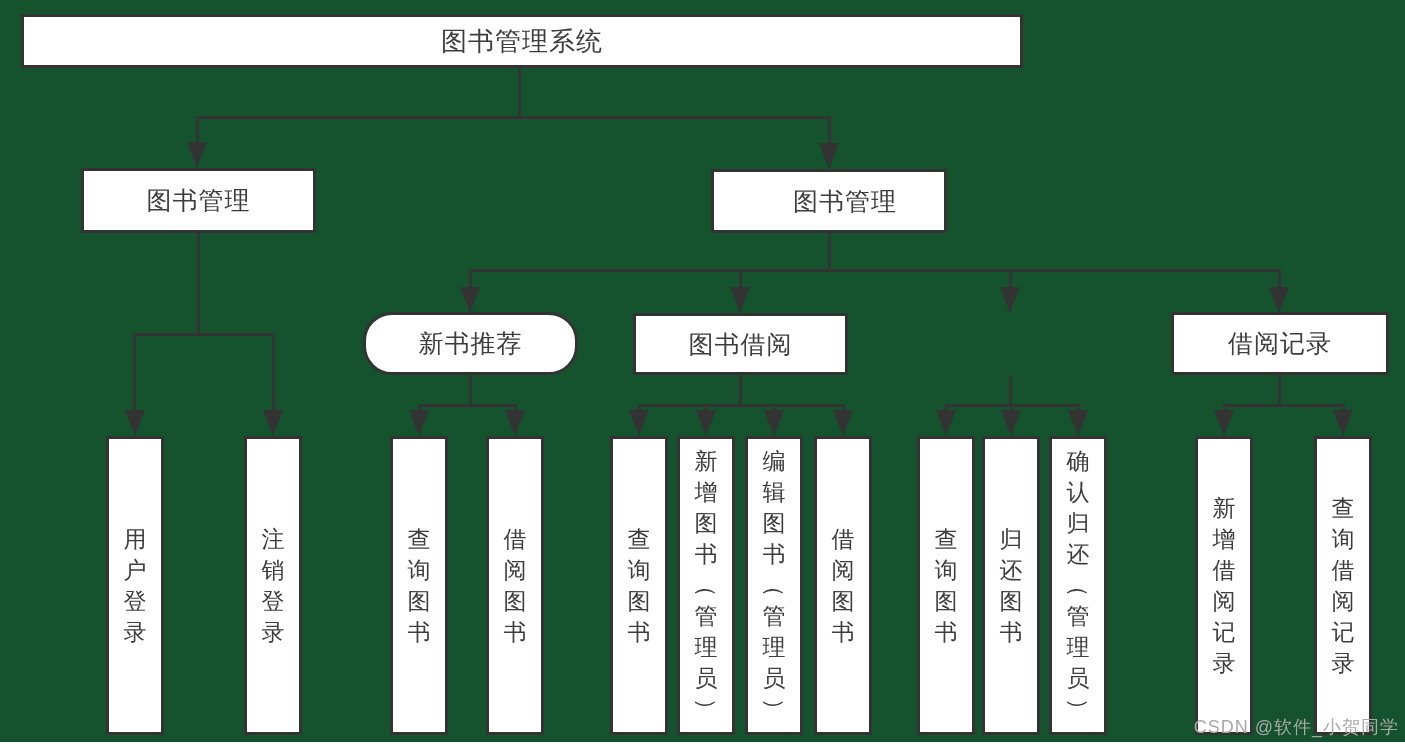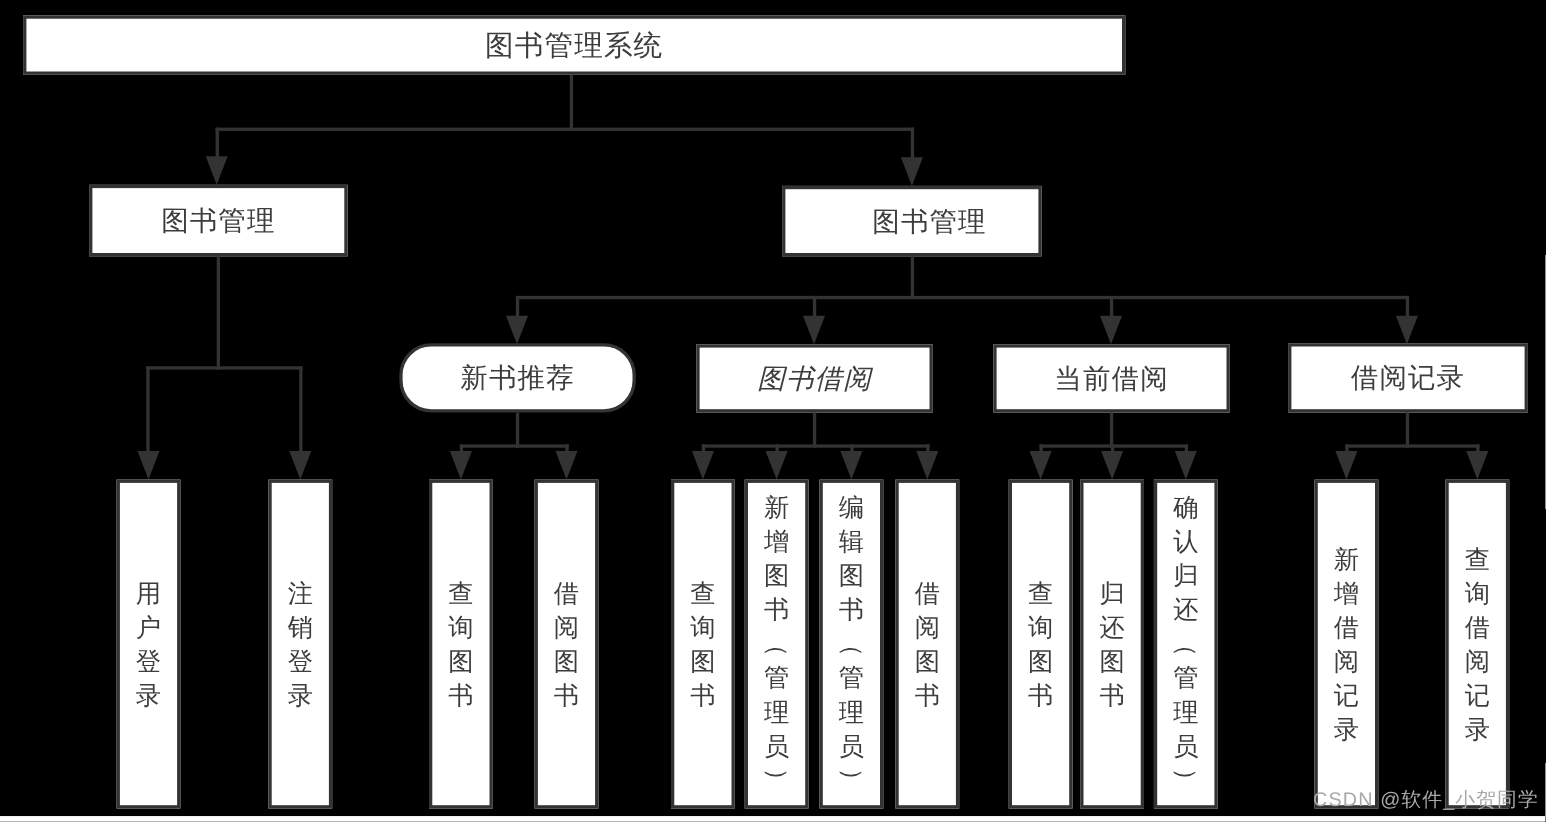--- a/index.html
+++ b/index.html
@@ -6,21 +6,21 @@
     --line: #333333;
     --text: #3d3d3d;
     --wm: #a8a8a8;
   }
   * { box-sizing: border-box; }
   html, body { margin: 0; padding: 0; background: #ffffff; }
   #canvas {
     position: relative;
     width: 1405px;
     height: 742px;
-    background: #000000;
+    background: #14532d;
     overflow: hidden;
     font-family: "Liberation Sans", "DejaVu Sans", sans-serif;
     color: var(--text);
   }
   
   .hbox {
     position: absolute;
     border: 3px solid var(--line);
     background: #ffffff;
     display: flex;
@@ -112,25 +112,22 @@
   <div class="vline" style="left:1009px; top:269px; height:21px;"></div>
   <div class="vline" style="left:1278px; top:269px; height:21px;"></div>
   <div class="arrow" style="left:460px; top:287px;"></div>
   <div class="arrow" style="left:730px; top:287px;"></div>
   <div class="arrow" style="left:1000px; top:287px;"></div>
   <div class="arrow" style="left:1269px; top:287px;"></div>
 
   <div class="hbox" style="left:363px; top:312px; width:215px; height:63px;border-radius:29px;">
     <span>新书推荐</span>
   </div>
-  <div class="hbox" style="left:633px; top:313px; width:215px; height:62px;font-style:italic;">
+  <div class="hbox" style="left:633px; top:313px; width:215px; height:62px;">
     <span>图书借阅</span>
-  </div>
-  <div class="hbox" style="left:903px; top:313px; width:215px; height:62px;">
-    <span>当前借阅</span>
   </div>
   <div class="hbox" style="left:1171px; top:312px; width:218px; height:63px;">
     <span>借阅记录</span>
   </div>
 
   <div class="vline" style="left:469px; top:375px; height:32px;"></div>
   <div class="hline" style="left:418px; top:404px; width:99px;"></div>
   <div class="vline" style="left:418px; top:404px; height:9px;"></div>
   <div class="vline" style="left:514px; top:404px; height:9px;"></div>
   <div class="arrow" style="left:409px; top:410px;"></div>

